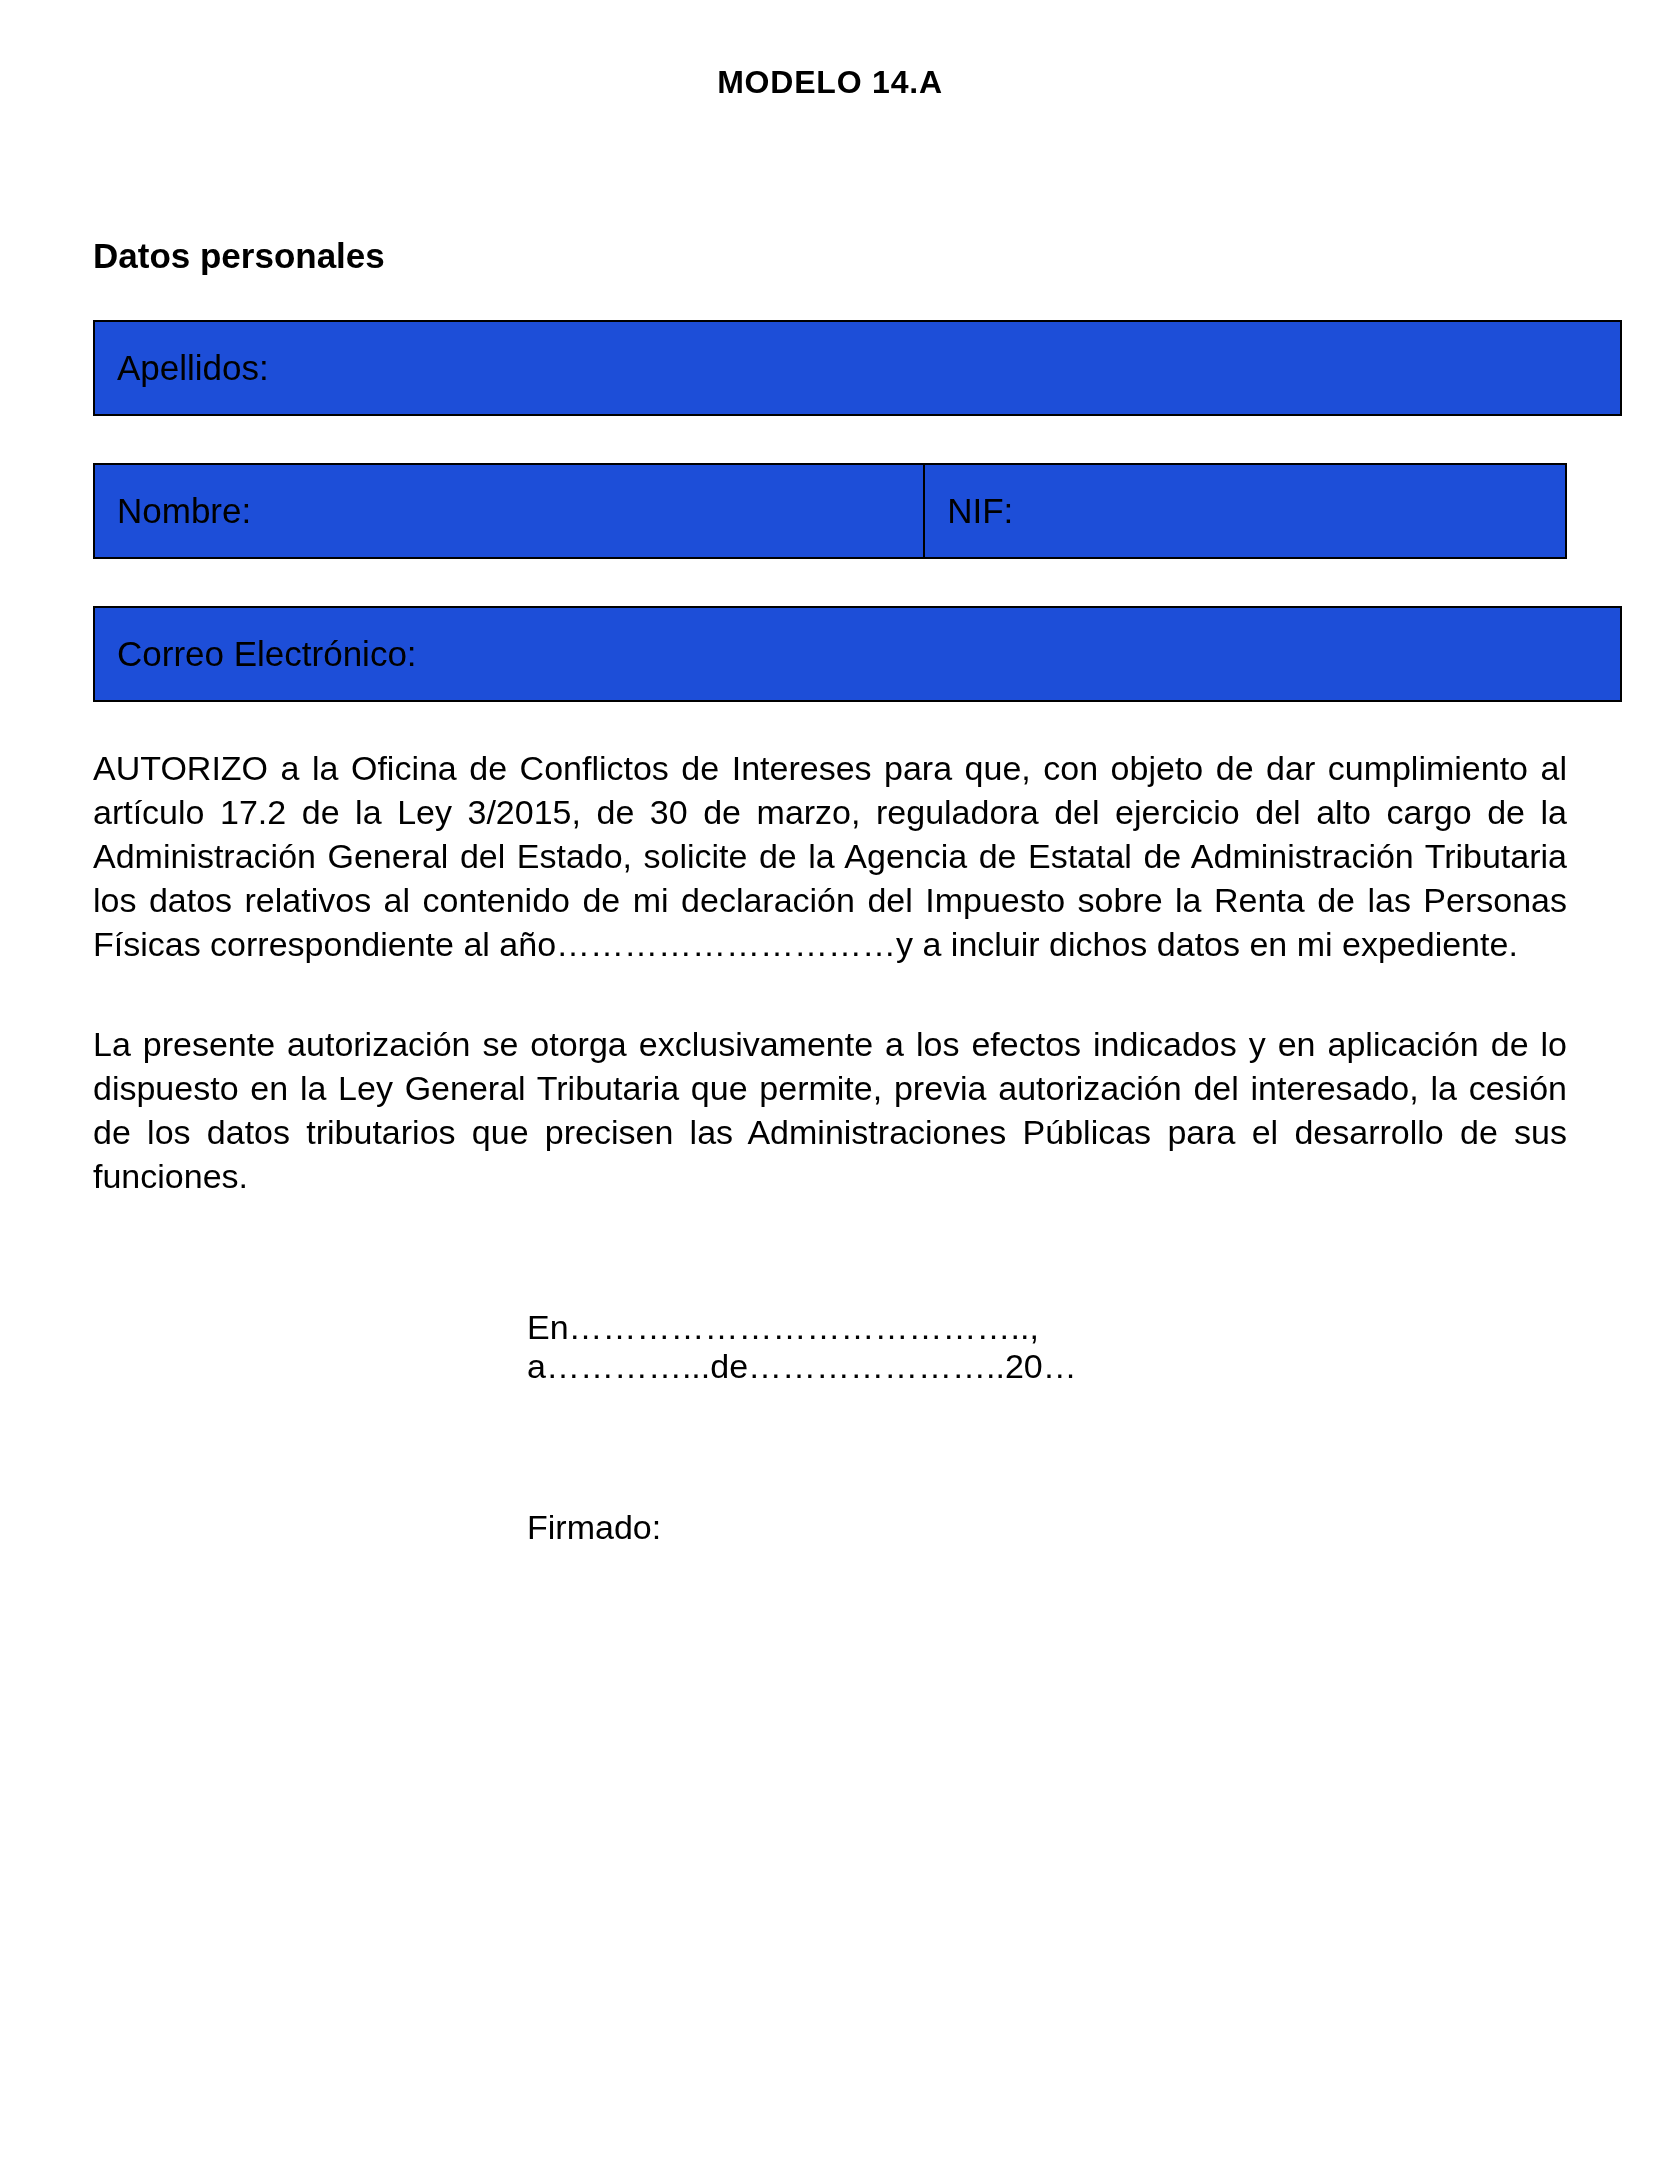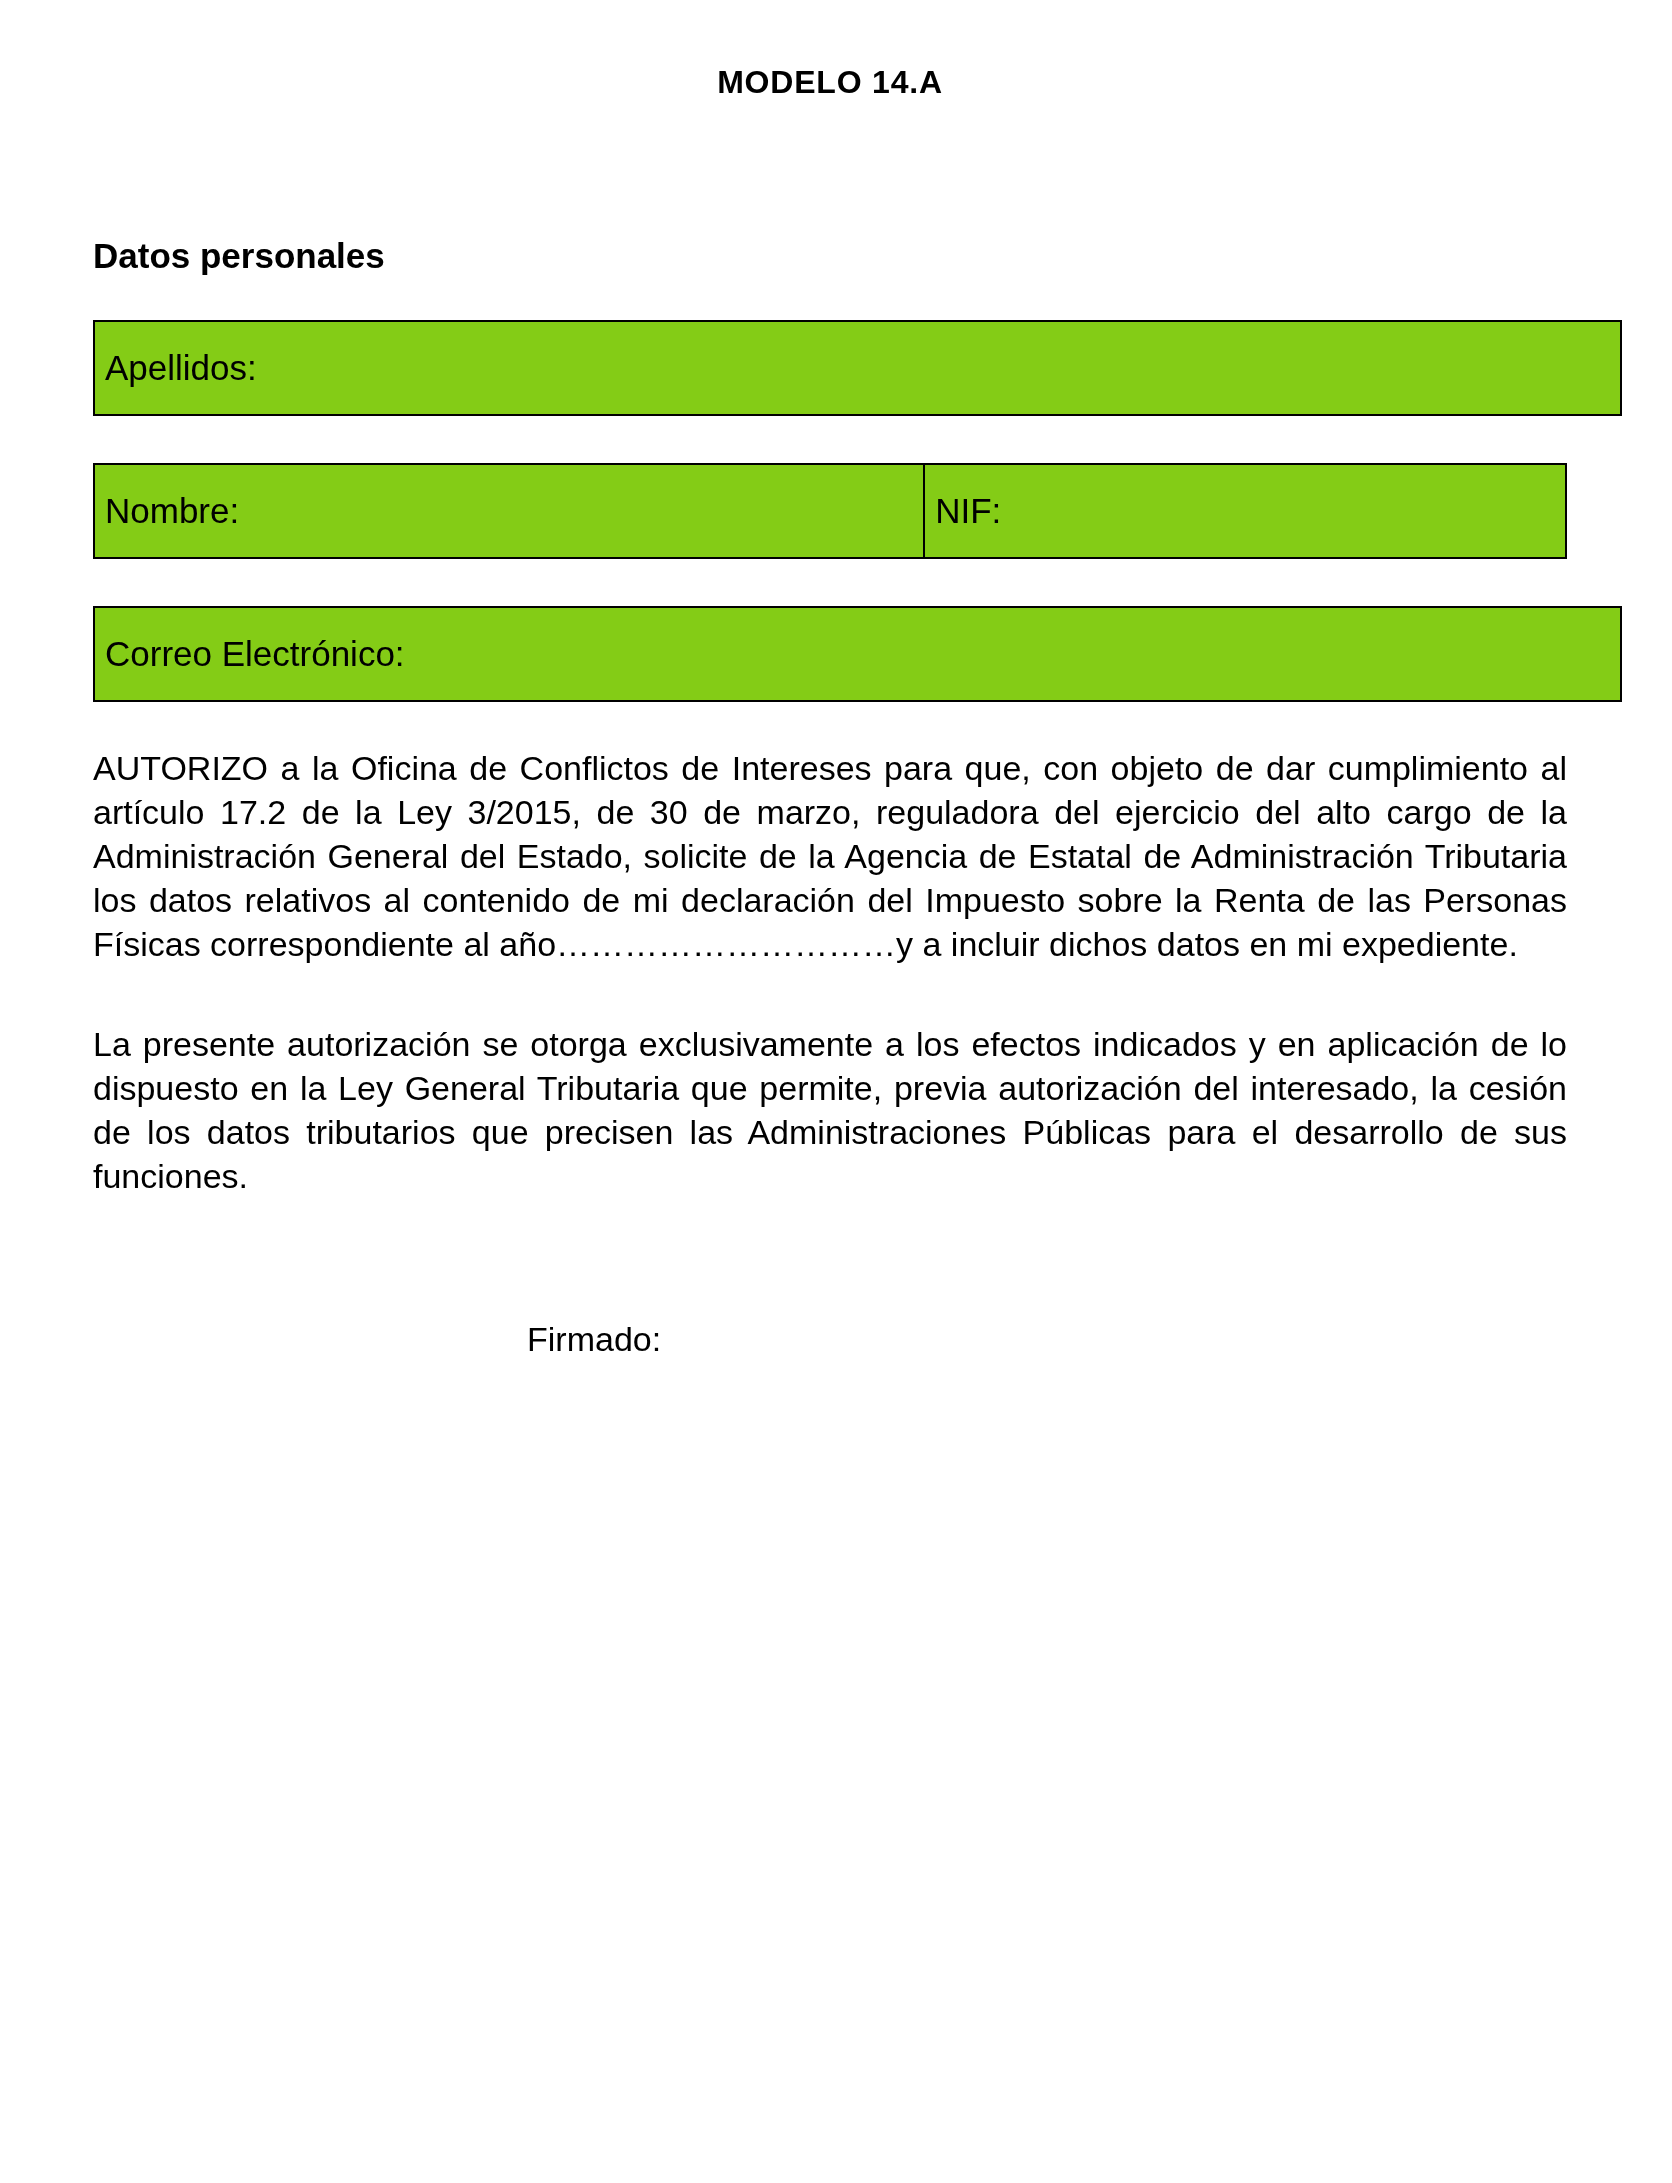--- a/index.html
+++ b/index.html
@@ -35,23 +35,23 @@
     margin-top: 135px;
     font-weight: bold;
     font-size: 35px;
   }
 
   .fieldbox {
     border: 2.4px solid #000;
     height: 96px;
     display: flex;
     align-items: center;
-    padding-left: 10px;
+    padding-left: 22px;
     font-size: 35px;
-    background: #84cc16;
+    background: #1d4ed8;
   }
   .fieldbox.full { width: 1529px; }
   .fieldbox.apellidos { margin-top: 44px; }
   .fieldrow { display: flex; margin-top: 47px; }
   .fieldbox.nombre { width: 864px; }
   .fieldbox.nif { width: 668px; margin-left: -2.4px; }
   .fieldbox.correo { margin-top: 47px; }
 
   .para {
     font-size: 34px;
@@ -100,18 +100,19 @@
 
   <div class="fieldbox full correo">
     <span>Correo Electrónico:</span>
   </div>
 
 
   <p class="para p2"><b>AUTORIZO</b><span> a la Oficina de Conflictos de Intereses para que, con objeto de dar cumplimiento al artículo 17.2 de la Ley 3/2015, de 30 de marzo, reguladora del ejercicio del alto cargo de la Administración General del Estado, solicite de la Agencia de Estatal de Administración Tributaria los datos relativos al contenido de mi declaración del Impuesto sobre la Renta de las Personas Físicas correspondiente al año…………………………y a incluir dichos datos en mi expediente.</span></p>
 
   <p class="para p3">La presente autorización se otorga exclusivamente a los efectos indicados y en aplicación de lo dispuesto en la Ley General Tributaria que permite, previa autorización del interesado, la cesión de los datos tributarios que precisen las Administraciones Públicas para el desarrollo de sus funciones.</p>
 
+  <div class="dateline">En………………………………….., a…………...de…………………..20…</div>
 
   <div class="firmado">Firmado:</div>
 
 
 </div>
 
 
 </body></html>

